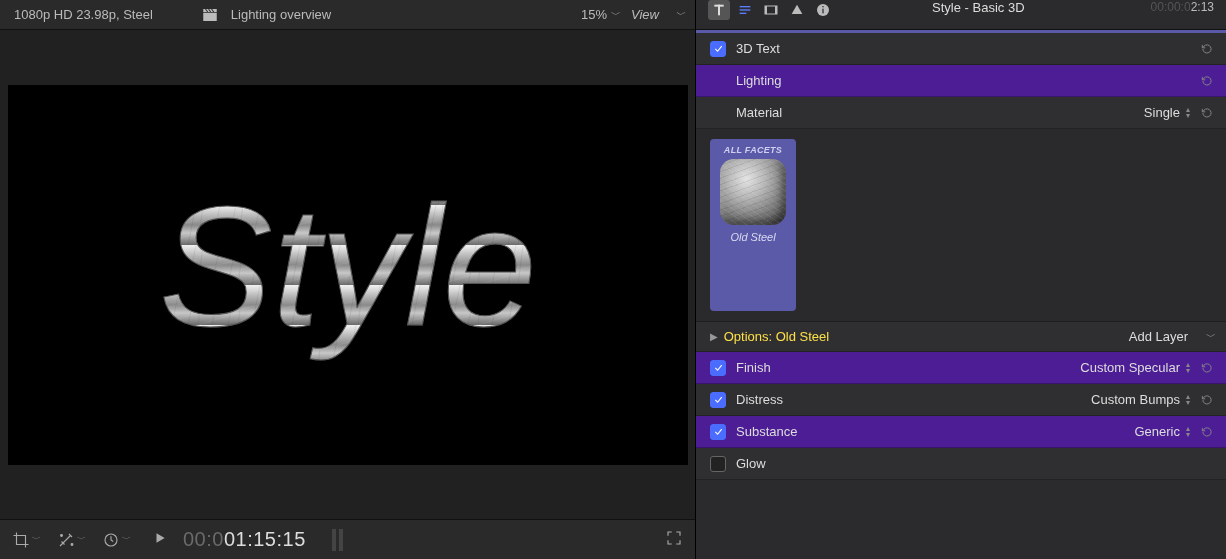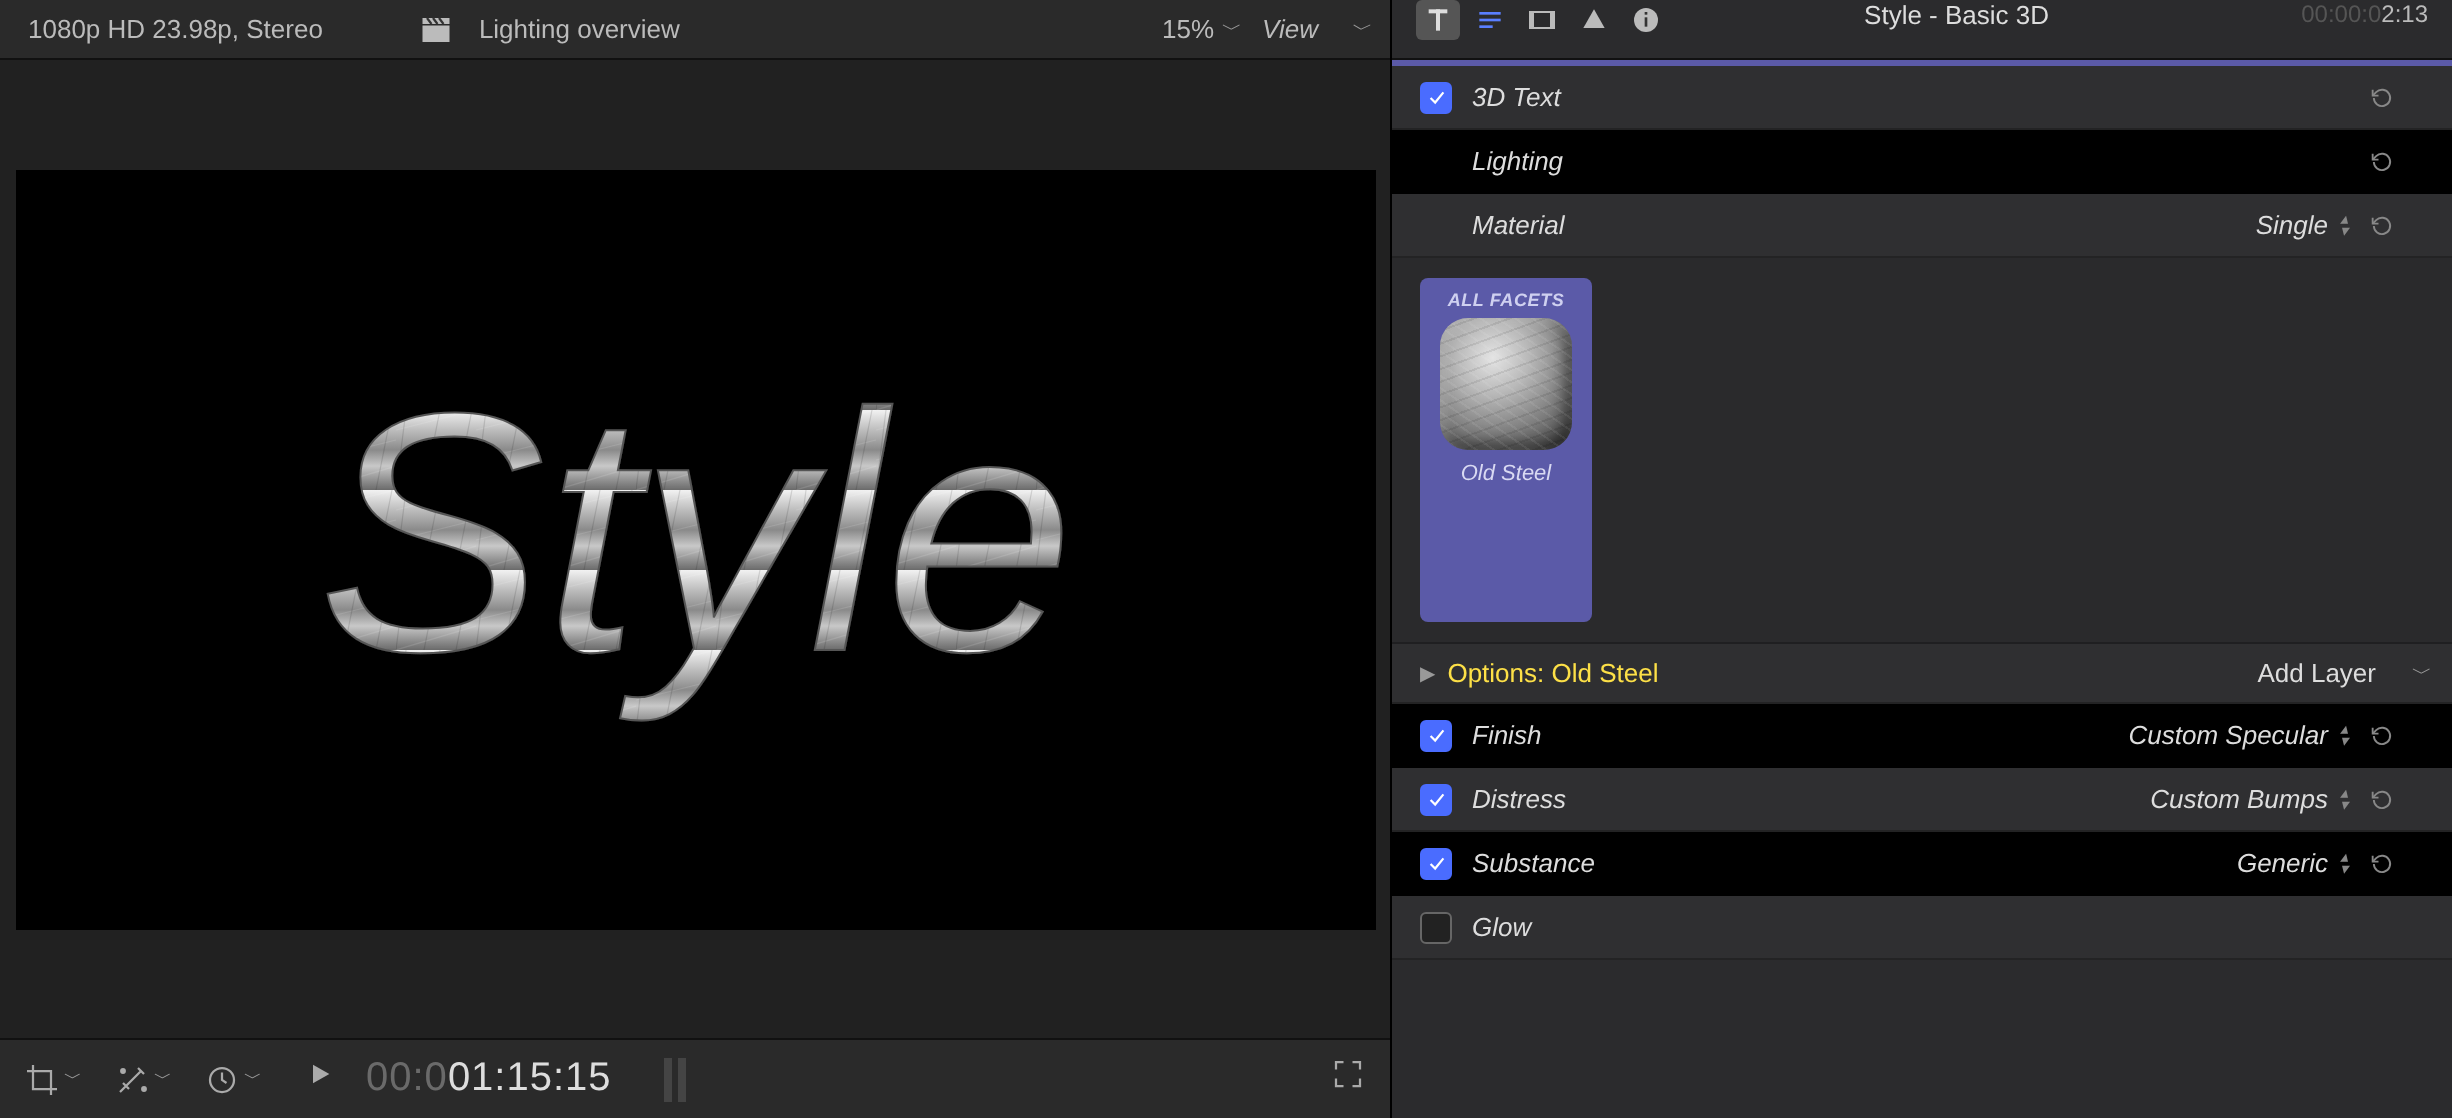--- a/index.html
+++ b/index.html
@@ -44,22 +44,22 @@
   .insp-tab { width:22px; height:20px; border-radius:3px; display:flex; align-items:center; justify-content:center; }
   .insp-tab.active { background:#555; }
   .insp-tab svg { width:16px; height:16px; }
   .insp-title { flex:1; text-align:center; color:#ddd; }
   .insp-tc { font-size:12px; color:#555;padding-left:28px; }
   .insp-tc .lit { color:#bbb; }
 
   
   .insp-body { flex:1; overflow:hidden; font-size:13px; }
   .purple-strip { height:3px; background:#5b5aa8; }
-  .row { display:flex; align-items:center; height:32px; padding: 0 26px 0 14px; border-bottom:1px solid rgba(0,0,0,0.25); background:#2f2f31;font-style:italic; }
-  .row.dark { background:#000000; }
+  .row { display:flex; align-items:center; height:32px; padding: 0 10px 0 14px; border-bottom:1px solid rgba(0,0,0,0.25); background:#2f2f31; }
+  .row.dark { background:#4c1d95; }
   .row .cb { width:16px; height:16px; border-radius:3px; margin-right:10px; border:1px solid #666; display:flex; align-items:center; justify-content:center; flex-shrink:0; }
   .row .cb.checked { background:#4a6cff; border-color:#4a6cff; }
   .row .cb.checked svg { width:11px; height:11px; stroke:#fff; stroke-width:2.4; fill:none; }
   .row .cb.unchecked { background:#222; }
   .row .indent { width:26px; flex-shrink:0; }
   .row .label { flex: 0 0 auto; color:#ddd; }
   .row .fill { flex:1; }
   .row .value { color:#ddd; display:flex; align-items:center; gap:4px; }
   .stepper { display:flex; flex-direction:column; line-height:6px; font-size:8px; color:#888; margin-left:2px; }
   .reset { width:18px; display:flex; justify-content:center; margin-left:8px; flex-shrink:0; }
@@ -82,21 +82,21 @@
 
 </style>
 </head>
 <body>
 
 <div class="app">
 
   <div class="viewer-pane">
 
     <div class="viewer-header">
-      <span>1080p HD 23.98p, Stereo</span>
+      <span>1080p HD 23.98p, Steel</span>
       <span class="vh-spacer1"></span>
       <span class="clap">
         <svg viewBox="0 0 24 24">
             <rect x="3" y="9" width="18" height="11" fill="#bbb"></rect>
             <polygon points="3,4 21,4 21,8 3,8" fill="#bbb"></polygon>
             <line x1="6" y1="4" x2="9" y2="8" stroke="#333" stroke-width="1.5"></line>
             <line x1="10" y1="4" x2="13" y2="8" stroke="#333" stroke-width="1.5"></line>
             <line x1="14" y1="4" x2="17" y2="8" stroke="#333" stroke-width="1.5"></line>
           </svg>
       </span>

